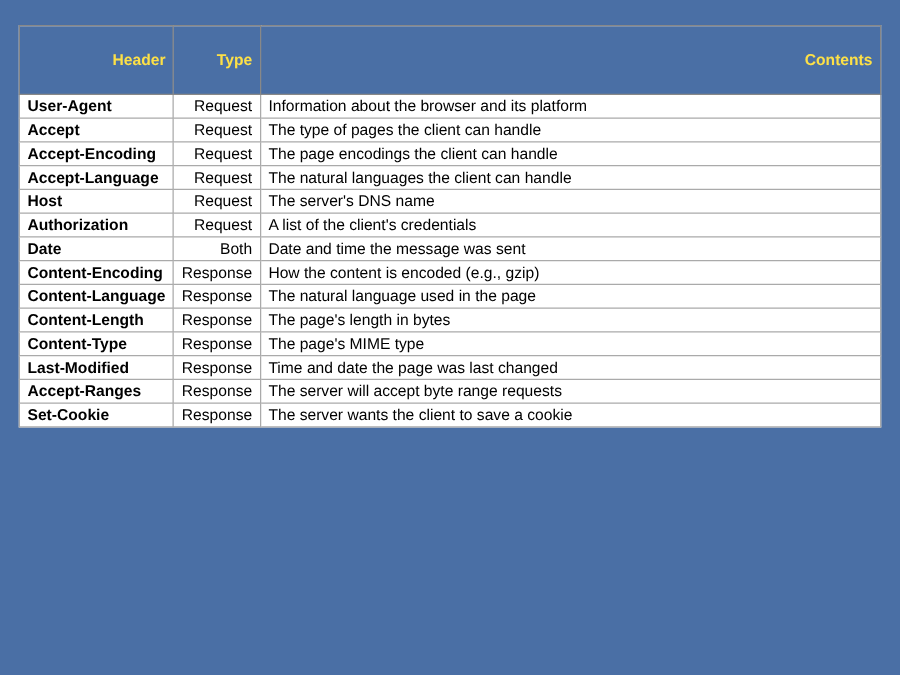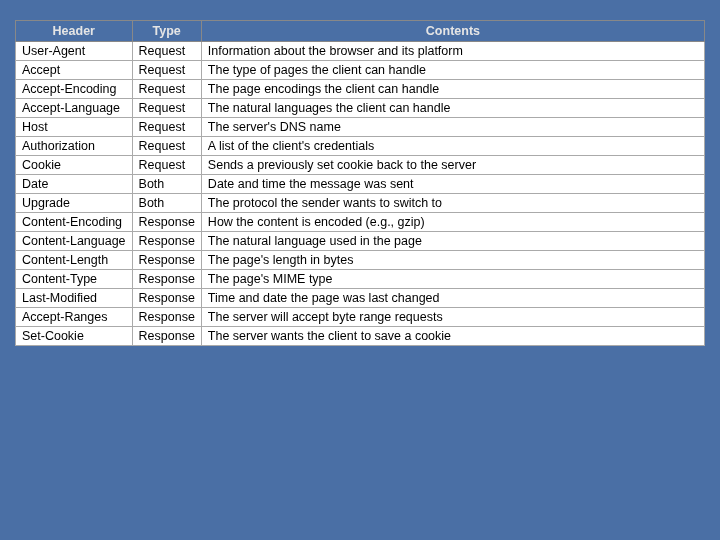--- a/index.html
+++ b/index.html
@@ -22,36 +22,36 @@
       padding-left: 5px;
     }
     table {
       width: 100%;
       border-collapse: collapse;
       background: white;
       font-size: 12.5px;
     }
     thead tr th {
       background: #4a6fa5;
-      color: #e5e5e5;
+      color: #fde047;
       border: 1px solid #888;
-      padding: 3px 6px;
-      text-align: center;
+      padding: 20px 6px;
+      text-align: right;
       font-weight: bold;
     }
     tbody tr td {
       border: 1px solid #aaa;
       padding: 2px 6px;
       white-space: nowrap;
     }
     tbody tr td:first-child {
-      font-weight: normal;
+      font-weight: bold;
     }
     tbody tr td:nth-child(2) {
-      text-align: left;
+      text-align: right;
     }
     tbody tr td:nth-child(3) {
       width: 100%;
     }
   </style>
 </head>
 <body>
 
 <h1></h1>
 
@@ -88,33 +88,23 @@
         <td>Host</td>
         <td>Request</td>
         <td>The server's DNS name</td>
       </tr>
       <tr>
         <td>Authorization</td>
         <td>Request</td>
         <td>A list of the client's credentials</td>
       </tr>
       <tr>
-        <td>Cookie</td>
-        <td>Request</td>
-        <td>Sends a previously set cookie back to the server</td>
-      </tr>
-      <tr>
         <td>Date</td>
         <td>Both</td>
         <td>Date and time the message was sent</td>
-      </tr>
-      <tr>
-        <td>Upgrade</td>
-        <td>Both</td>
-        <td>The protocol the sender wants to switch to</td>
       </tr>
       <tr>
         <td>Content-Encoding</td>
         <td>Response</td>
         <td>How the content is encoded (e.g., gzip)</td>
       </tr>
       <tr>
         <td>Content-Language</td>
         <td>Response</td>
         <td>The natural language used in the page</td>

